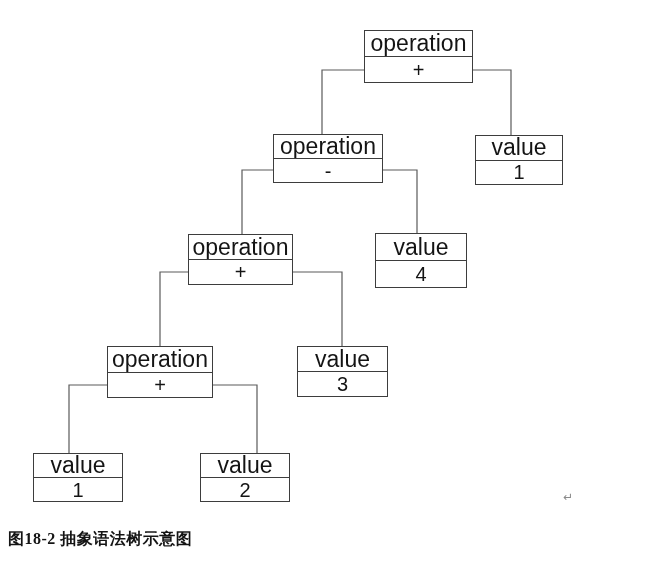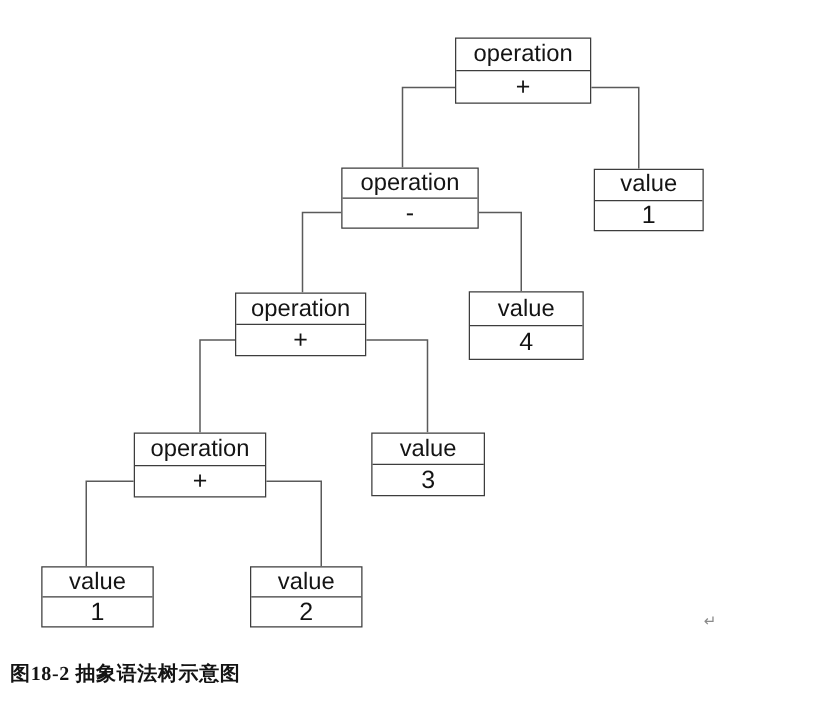--- a/index.html
+++ b/index.html
@@ -28,21 +28,21 @@
     background: #ffffff;
     border: 1px solid #3d3d3d;
     display: flex;
     flex-direction: column;
   }
   .node-row {
     flex: 1;
     display: flex;
     align-items: center;
     justify-content: center;
-    font-size: 19px;
+    font-size: 23px;
     line-height: 1;
     color: #141414;
     white-space: nowrap;
     overflow: hidden;
   }
   .node-row.header {
     border-bottom: 1px solid #3d3d3d;
   }
   .node-row.body {
     font-size: 20px;

